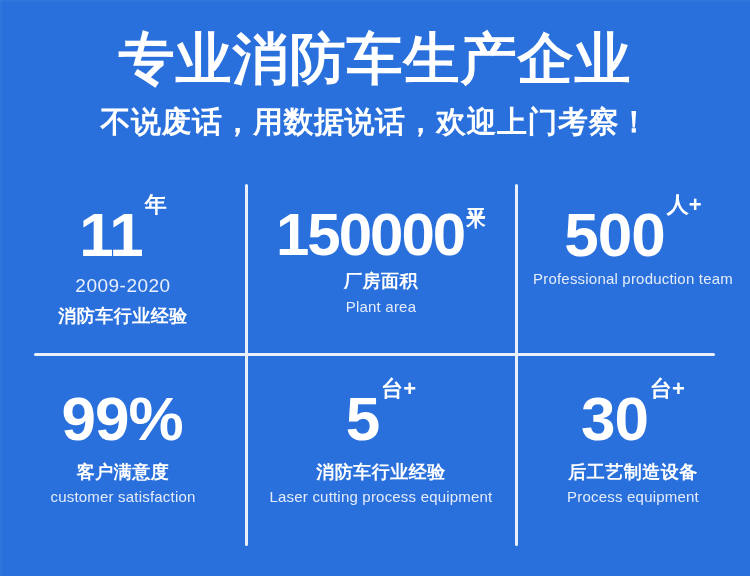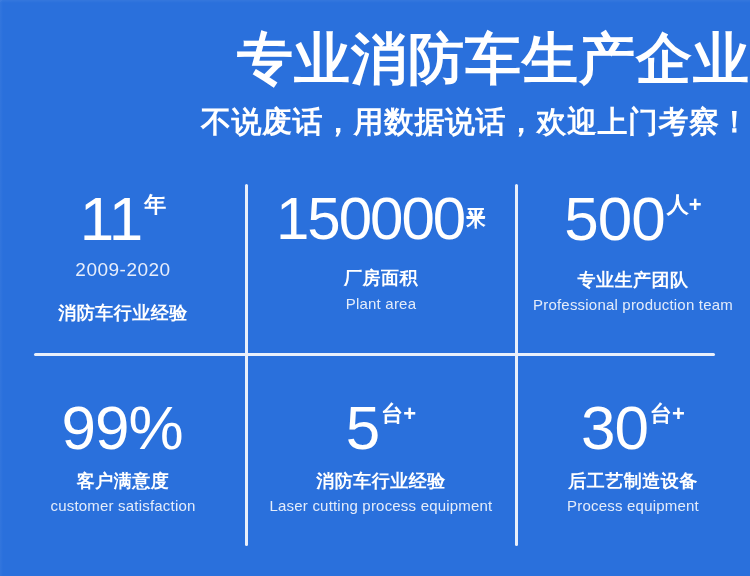--- a/index.html
+++ b/index.html
@@ -23,21 +23,21 @@
       linear-gradient(135deg, rgba(255,255,255,0.018) 0 2px, rgba(255,255,255,0) 2px 120px);
     box-sizing: border-box;
   }
 
   
   .head {
     position: absolute;
     left: 0;
     top: 0;
     width: 750px;
-    text-align: right;
+    text-align: center;
   }
   .title {
     margin: 0;
     padding-top: 28px;
     font-size: 56px;
     line-height: 1.1;
     font-weight: 700;
     color: #ffffff;
     letter-spacing: 1px;
     white-space: nowrap;
@@ -66,35 +66,36 @@
   }
   .cell {
     position: relative;
     display: flex;
     flex-direction: column;
     align-items: center;
     justify-content: flex-start;
     box-sizing: border-box;
   }
   .cell.r1 { padding-top: 12px; }
-  .cell.r2 { padding-top: 45px; }
+  .cell.r2 { padding-top: 20px; }
 
   
   .value-row {
     display: flex;
     align-items: flex-start;
     justify-content: center;
     line-height: 1;
   }
   .bignum {
     font-size: 62px;
-    font-weight: 400;
+    font-weight: 700;
     color: #ffffff;
     line-height: 0.95;
     letter-spacing: -1px;
+    margin-top: 16px;
   }
   .bignum.wide { font-size: 60px; letter-spacing: -2px; text-align: right; }
 
   .unit {
     font-size: 22px;
     font-weight: 700;
     color: #ffffff;
     line-height: 1;
     margin-left: 2px;
     margin-top: 4px;
@@ -127,21 +128,21 @@
   }
   .label-en {
     margin-top: 5px;
     font-size: 15px;
     font-weight: 400;
     color: #e4ecfa;
     letter-spacing: 0.2px;
     line-height: 1.2;
     white-space: nowrap;
   }
-  .cell.r1 .label-cn { margin-top: 20px; }
+  .cell.r1 .label-cn { margin-top: 7px; }
 
   
   .divider-h {
     position: absolute;
     left: 34px;
     top: 353px;
     width: 681px;
     height: 3px;
     background: #e9effb;
     border-radius: 2px;
@@ -189,21 +190,20 @@
       </div>
       <div class="label-cn">厂房面积</div>
       <div class="label-en">Plant area</div>
     </div>
 
     <div class="cell r1">
       <div class="value-row">
         <span class="bignum">500</span>
         <span class="unit">人+</span>
       </div>
-      <div class="label-cn">专业生产团队</div>
       <div class="label-en">Professional production team</div>
     </div>
 
     <div class="cell r2">
       <div class="value-row">
         <span class="bignum">99%</span>
         <span class="unit"></span>
       </div>
       <div class="label-cn">客户满意度</div>
       <div class="label-en">customer satisfaction</div>

